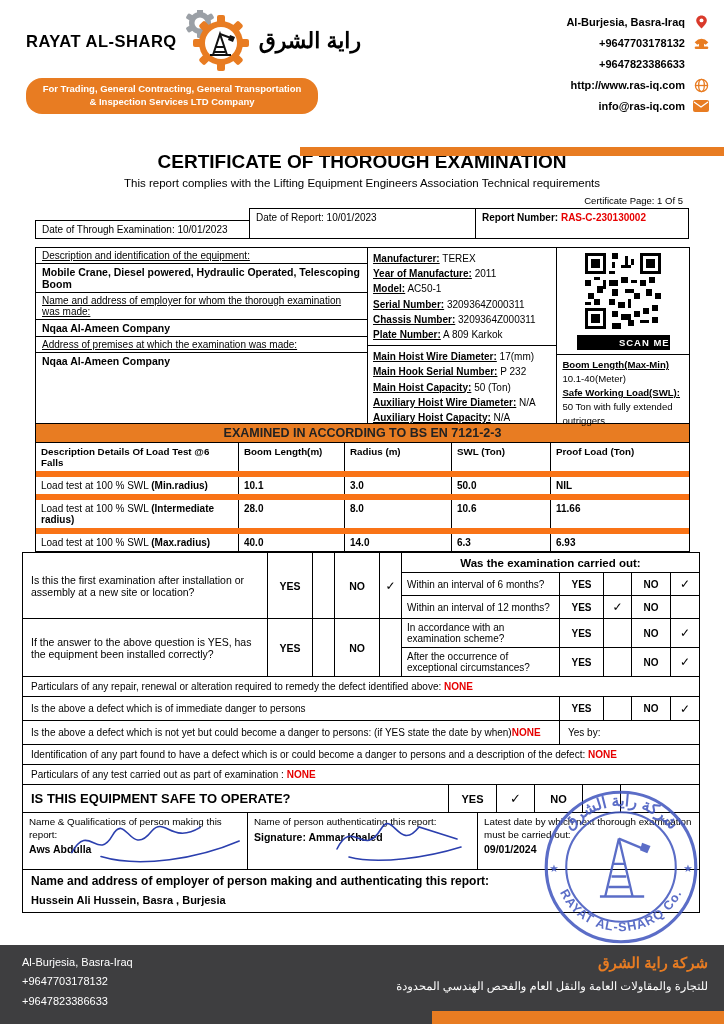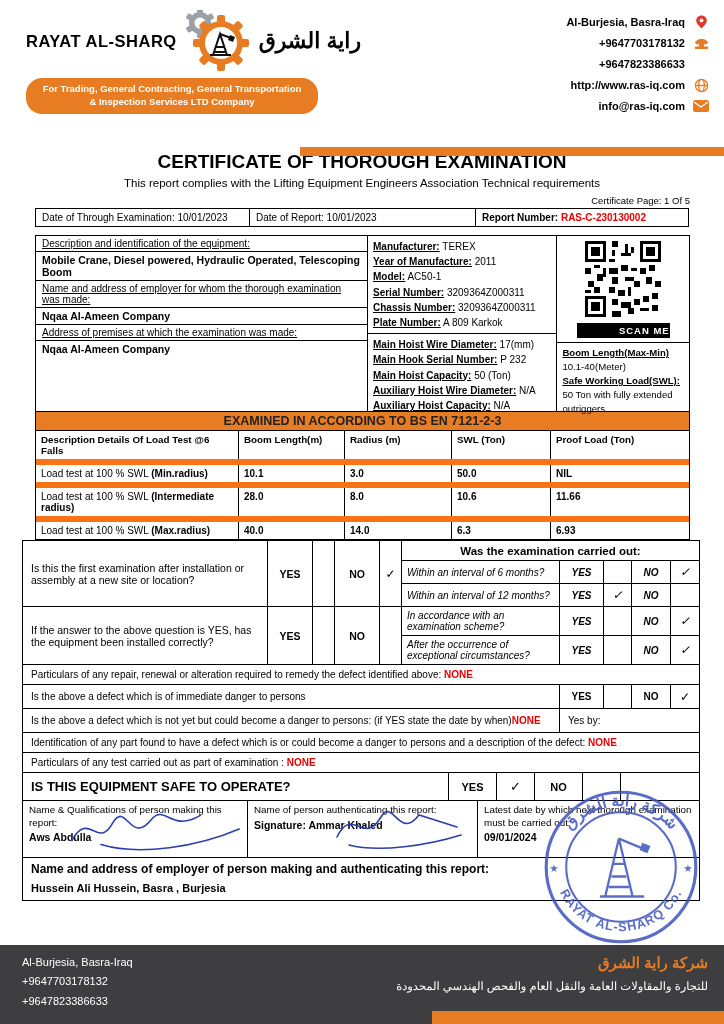--- a/index.html
+++ b/index.html
@@ -19,27 +19,27 @@
             font-size:9.5px; text-align:center; padding:5px 4px; border-radius:16px; line-height:1.35; }
   .contacts { display:flex; flex-direction:column; gap:5px; align-items:flex-end; padding-top:4px; }
   .c-row { display:flex; align-items:center; gap:7px; font-size:11px; font-weight:600; }
   .c-ic { width:18px; height:16px; display:flex; align-items:center; justify-content:center; }
   .orange-rule { position:absolute; top:147px; left:300px; right:0; height:9px; background:#E87C22; }
 
   
   .title { text-align:center; font-size:19px; font-weight:bold; margin-top:3px; }
   .subtitle { text-align:center; font-size:11.5px; margin-top:4px; }
   .content { padding:0 34px 0 35px; }
-  .pagecount { text-align:right; font-size:9.5px; margin:6px 0 2px; }
+  .pagecount { text-align:right; font-size:9.5px; margin:6px 7px 2px; }
 
   
   .meta-row { display:flex; }
   .meta-row > div { border:1px solid #000; padding:3px 6px; font-size:10px; margin-left:-1px; }
   .meta-row > div:first-child { margin-left:0; }
-  .m1 { width:215px; } .m2 { width:227px; } .m3 { width:214px; font-weight:bold; }
+  .m1 { width:215px;margin-top:12px; } .m2 { width:227px; } .m3 { width:214px; font-weight:bold; }
 
   
   .main-table { display:flex; border:1px solid #000; height:177px; margin-top:8px; }
   .colL { width:332px; display:flex; flex-direction:column; }
   .colM { width:190px; border-left:1px solid #000; display:flex; flex-direction:column; }
   .colR { width:133px; border-left:1px solid #000; display:flex; flex-direction:column; }
   .colL .cell { padding:2px 6px; border-bottom:1px solid #000; font-size:10px; }
   .colL .cell:last-child { border-bottom:none; flex:1; }
   .colL .val { font-weight:bold; font-size:10.5px; }
   .specs, .hoist { padding:3px 5px; font-size:10px; line-height:1.52; }
@@ -69,21 +69,21 @@
   .bb-row { display:flex; border-bottom:1px solid #000; align-items:stretch; }
   .qcell { width:245px; border-right:1px solid #000; padding:4px 8px; font-size:10.5px;
            display:flex; align-items:center; }
   .yn { width:45px; border-right:1px solid #000; display:flex; align-items:center;
         justify-content:center; font-weight:bold; font-size:10.5px; }
   .box { width:22px; border-right:1px solid #000; display:flex; align-items:center;
          justify-content:center; font-size:12px; }
   .rblk { flex:1; display:flex; flex-direction:column; }
   .rhdr { height:20px; border-bottom:1px solid #000; font-weight:bold; font-size:11.5px;
           display:flex; align-items:center; justify-content:center; }
-  .rrow { flex:1; display:flex; border-bottom:1px solid #000;font-style:italic; }
+  .rrow { flex:1; display:flex; border-bottom:1px solid #000; }
   .rrow:last-child { border-bottom:none; }
   .rlbl { flex:1; border-right:1px solid #000; padding:2px 5px; font-size:10px;
           display:flex; align-items:center; }
   .ryn1 { width:44px; } .ryn2 { width:39px; }
   .ryn1, .ryn2 { border-right:1px solid #000; display:flex; align-items:center;
                  justify-content:center; font-weight:bold; font-size:10px; }
   .rbox { width:28px; border-right:1px solid #000; display:flex; align-items:center;
           justify-content:center; font-size:12px; }
   .rbox.last { border-right:none; }
   .rA { height:66px; } .rB { height:58px; }

